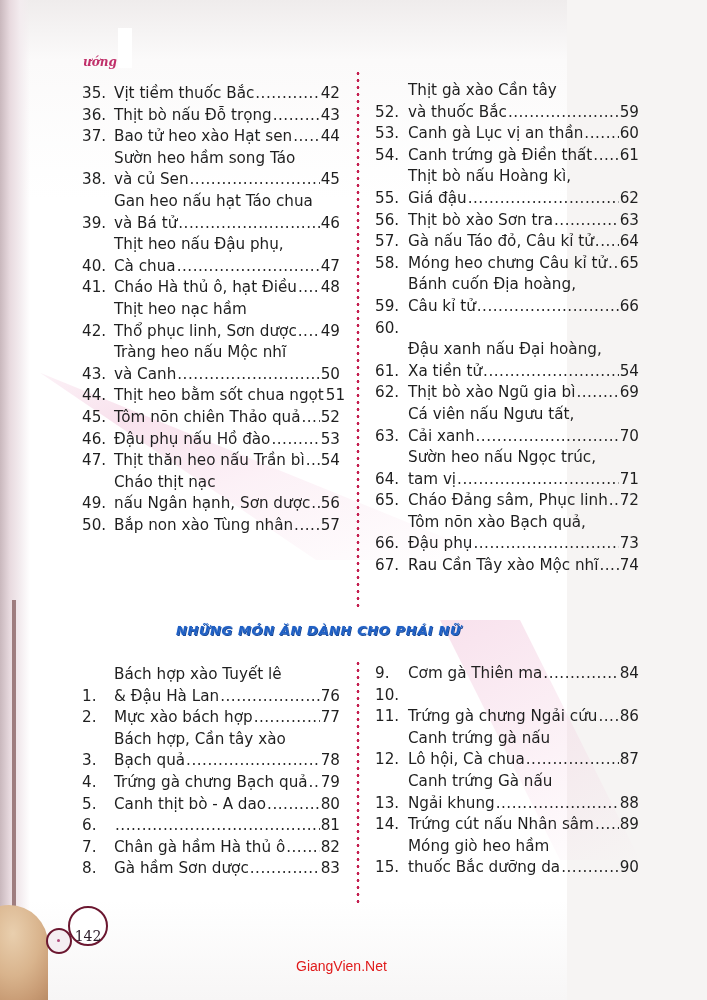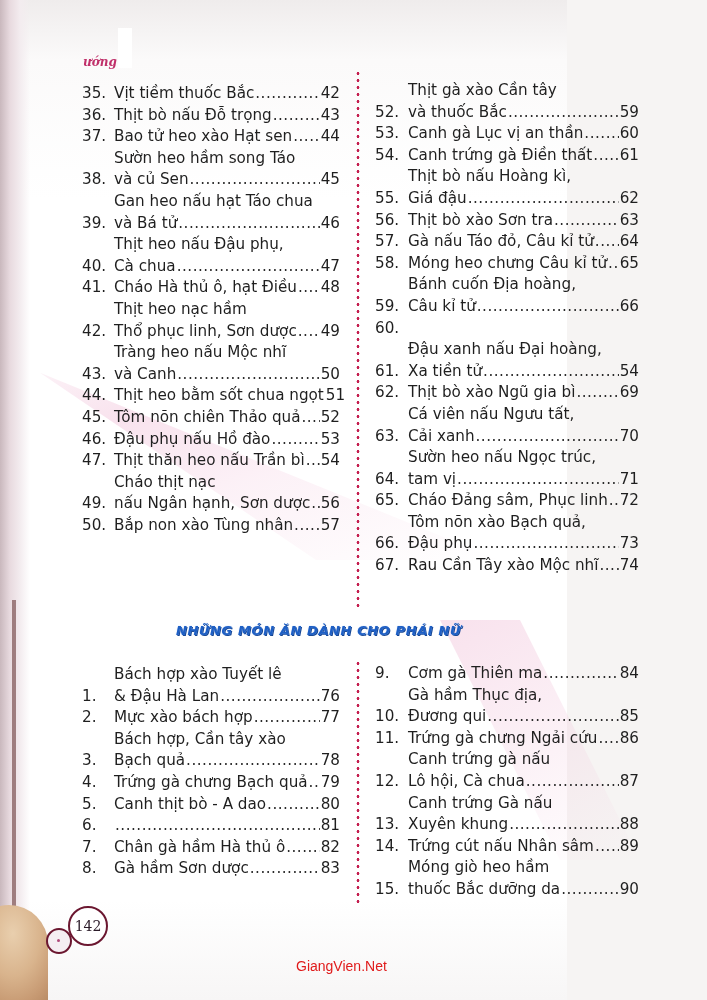--- a/index.html
+++ b/index.html
@@ -77,21 +77,21 @@
       position: absolute; left: 176px; top: 623px; width: 380px;
       font-family: "DejaVu Sans", sans-serif; font-weight: bold; font-style: italic;
       font-size: 13px; letter-spacing: 0.6px; color: #1e5fc4;
       text-shadow: 0 0 1px #8fb2ea, 1px 1px 0 #0d3f8f;
       white-space: nowrap;
     }
 
     .page-badge {
       position: absolute; left: 68px; top: 906px; width: 36px; height: 36px;
       border: 2px solid #6b1730; border-radius: 50%; background: #fff;
-      display: flex; align-items: center; justify-content: center;
+      display: flex; align-items: flex-end; justify-content: center;
       font-family: "DejaVu Serif", serif; font-size: 14px; color: #2a1a28;
     }
     .page-badge-small {
       position: absolute; left: 46px; top: 928px; width: 22px; height: 22px;
       border: 2px solid #6b1730; border-radius: 50%; background: #f5eef2;
     }
     .page-badge-small::after {
       content: ""; position: absolute; left: 9px; top: 9px; width: 3px; height: 3px;
       border-radius: 50%; background: #b04a7a;
     }
@@ -563,30 +563,20 @@
         <div class="body">
           <div class="line">
             <span class="title">Cơm gà Thiên ma</span>
             <span class="dots"></span>
             <span class="page-no">84</span>
           </div>
         </div>
       </div>
       <div class="entry">
         <span class="num">10.</span>
-        <div class="body">
-          <div class="line">
-            <span class="title">Gà hầm Thục địa,</span>
-          </div>
-          <div class="line">
-            <span class="title">Đương qui</span>
-            <span class="dots"></span>
-            <span class="page-no">85</span>
-          </div>
-        </div>
       </div>
       <div class="entry">
         <span class="num">11.</span>
         <div class="body">
           <div class="line">
             <span class="title">Trứng gà chưng Ngải cứu</span>
             <span class="dots"></span>
             <span class="page-no">86</span>
           </div>
         </div>
@@ -604,21 +594,21 @@
           </div>
         </div>
       </div>
       <div class="entry">
         <span class="num">13.</span>
         <div class="body">
           <div class="line">
             <span class="title">Canh trứng Gà nấu</span>
           </div>
           <div class="line">
-            <span class="title">Xuyên khung</span>
+            <span class="title">Ngải khung</span>
             <span class="dots"></span>
             <span class="page-no">88</span>
           </div>
         </div>
       </div>
       <div class="entry">
         <span class="num">14.</span>
         <div class="body">
           <div class="line">
             <span class="title">Trứng cút nấu Nhân sâm</span>

